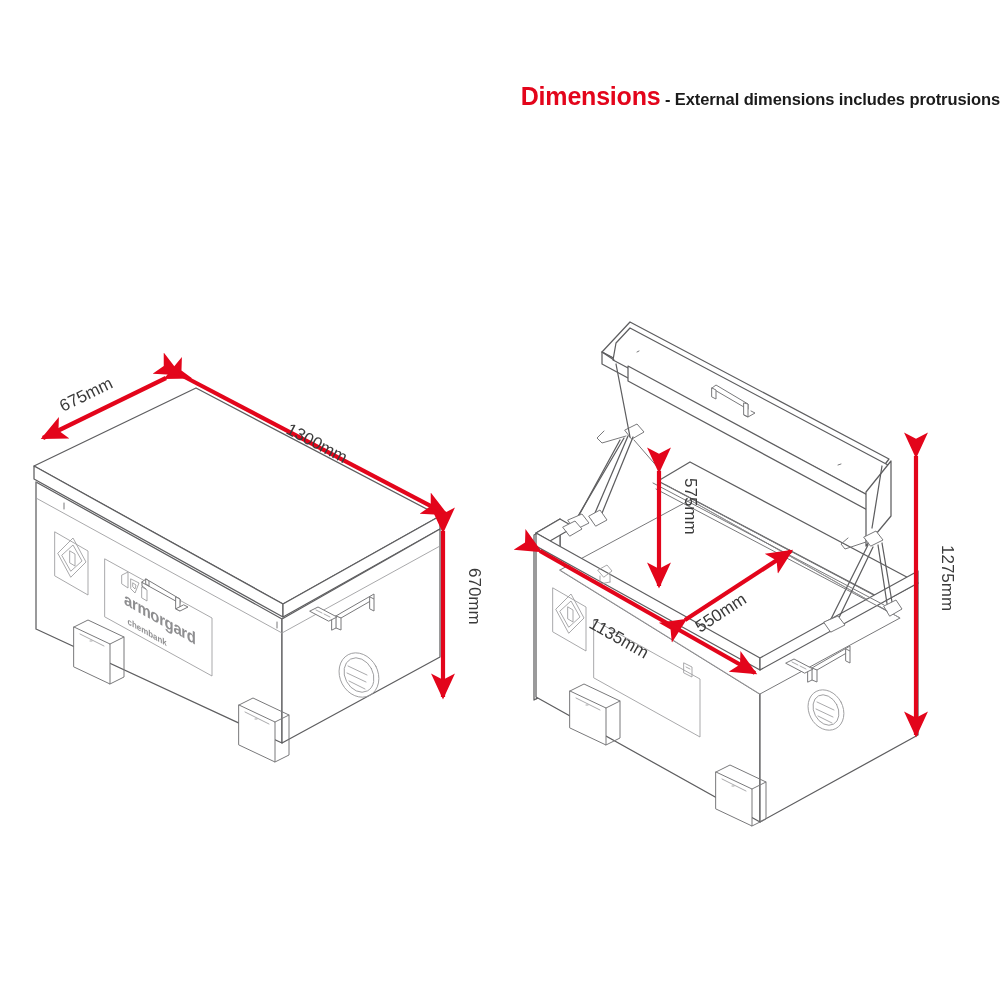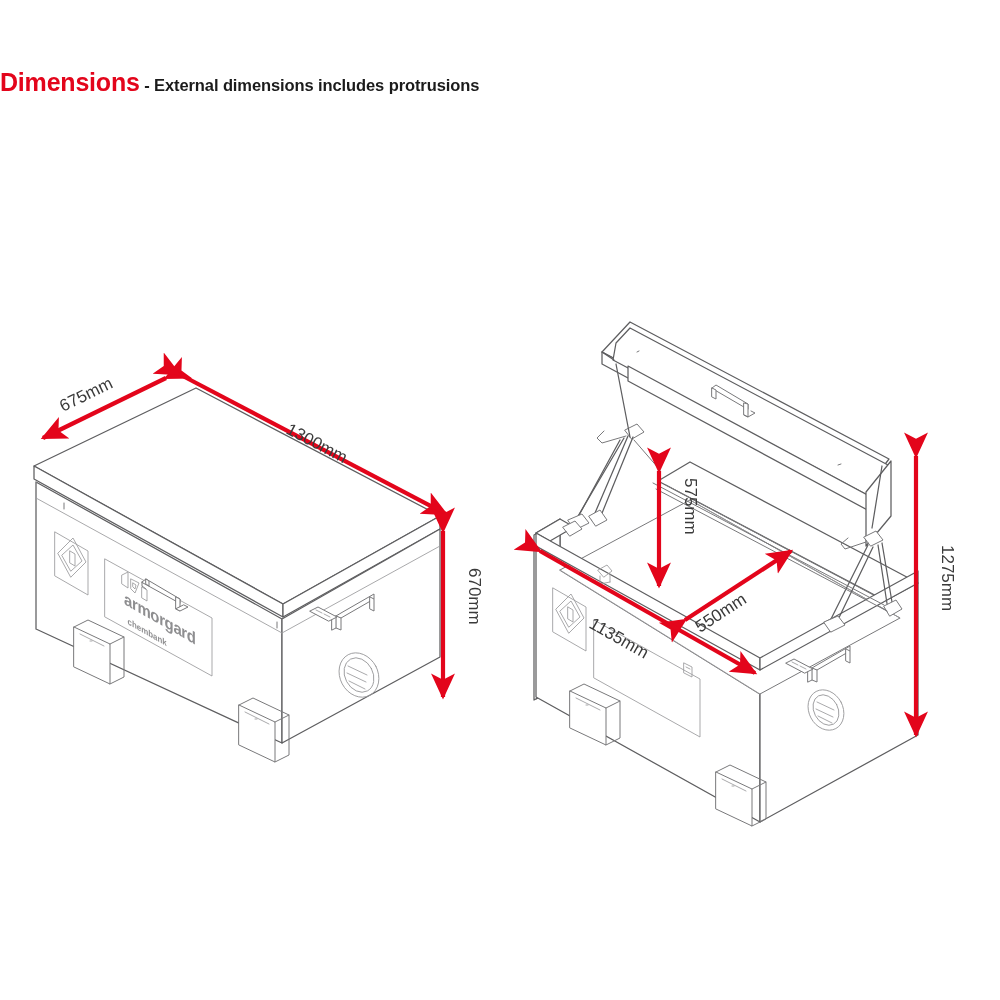--- a/index.html
+++ b/index.html
@@ -16,23 +16,23 @@
   }
   #page {
     position: relative;
     width: 1000px;
     height: 1000px;
     background: #ffffff;
   }
   #title-block {
     position: absolute;
     left: 0;
-    top: 68px;
+    top: 82px;
     width: 1000px;
-    text-align: left;
+    text-align: right;
     white-space: nowrap;
   }
   .title-main {
     font-size: 25px;
     font-weight: bold;
     color: #e3051b;
     letter-spacing: -0.2px;
   }
   .title-sub {
     font-size: 16.5px;

